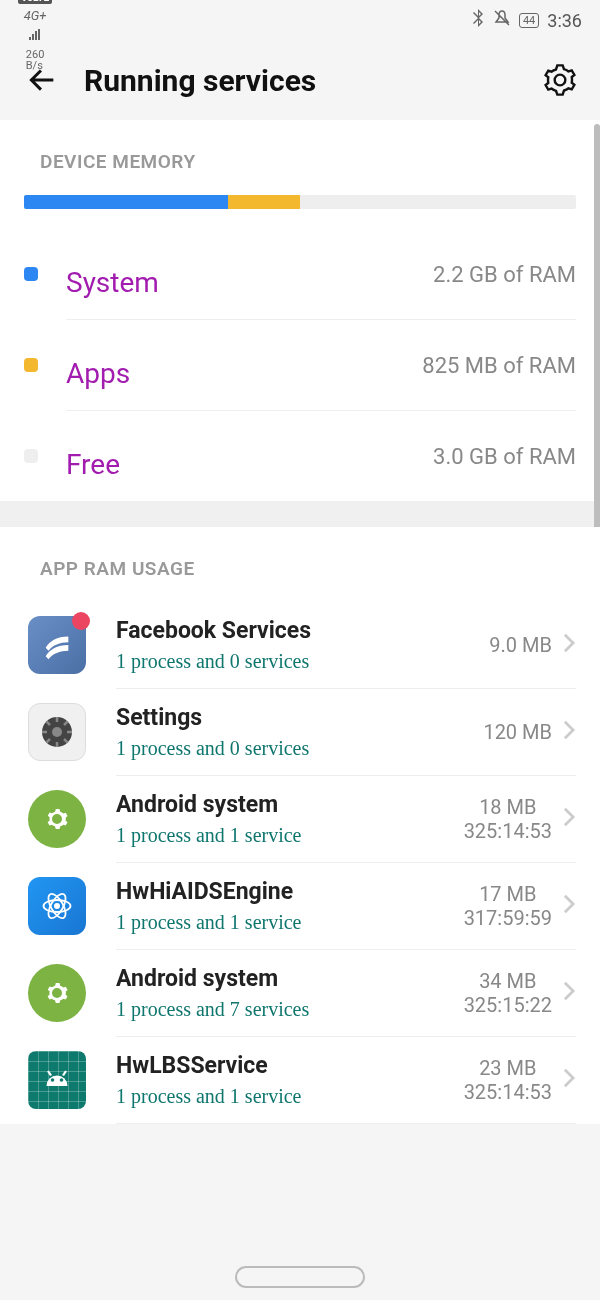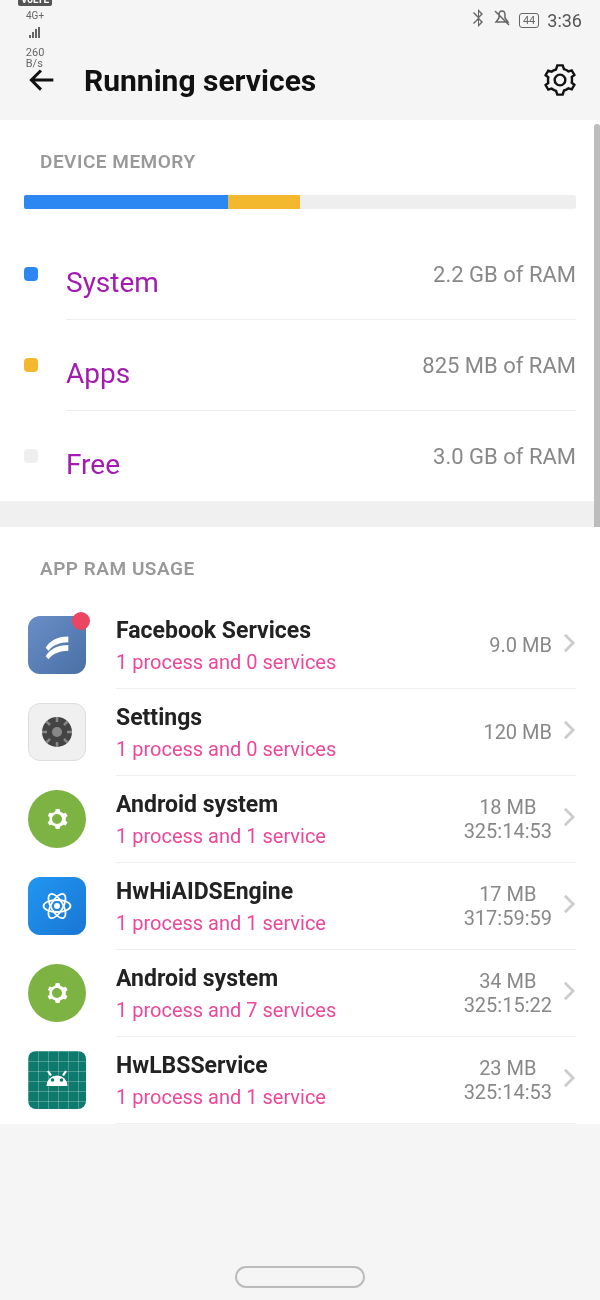--- a/index.html
+++ b/index.html
@@ -2,21 +2,21 @@
 <html><head>
 <meta charset="utf-8">
 <style>
   * { box-sizing: border-box; margin: 0; padding: 0; }
   html, body { width: 600px; height: 1300px; font-family: -apple-system, BlinkMacSystemFont, "Segoe UI", Roboto, sans-serif; background: #f5f5f5; overflow: hidden; }
   
   .status-bar { height: 40px; display: flex; justify-content: space-between; align-items: center; padding: 0 18px; font-size: 15px; color: #666; background: #f5f5f5; }
   .status-left { display: flex; align-items: center; gap: 4px; flex-direction: column; }
   .status-right { display: flex; align-items: center; gap: 8px; }
   .volte-badge { background: #555; color: #fff; font-size: 10px; padding: 1px 3px; border-radius: 2px; font-weight: bold; }
-  .signal { font-size: 10px; }
+  .signal { font-size: 13px; font-style: italic; }
   .data-rate { font-size: 11px; line-height: 1; }
   .battery-box { border: 1.5px solid #666; border-radius: 3px; padding: 0 3px; font-size: 11px; display: inline-flex; align-items: center; }
   .time { font-size: 18px; color: #555; }
 
   .app-bar { height: 80px; display: flex; align-items: center; padding: 0 22px; background: #f5f5f5; }
   .back-arrow { width: 40px; height: 40px; display: flex; align-items: center; justify-content: center; margin-right: 22px; }
   .app-title { font-size: 30px; font-weight: 700; color: #111; flex: 1; }
   .gear { width: 36px; height: 36px; display: flex; align-items: center; justify-content: center; }
 
   .content { background: #fff; position: relative; }
@@ -36,21 +36,21 @@
   .mem-label { font-size: 28px; color: #a21caf; flex: 1; margin-top: 17px; }
   .mem-val { font-size: 22px; color: #888; }
   .mem-divider { height: 1px; background: #eee; margin-left: 66px; margin-right: 24px; }
 
   .gap { height: 26px; background: #f0f0f0; }
 
   .app-row { display: flex; align-items: center; padding: 14px 24px 14px 28px; }
   .app-icon { width: 58px; height: 58px; border-radius: 12px; margin-right: 30px; flex-shrink: 0; display: flex; align-items: center; justify-content: center; position: relative; }
   .app-info { flex: 1; min-width: 0; }
   .app-name { font-size: 23px; color: #222; margin-bottom: 6px; font-weight: bold; }
-  .app-sub { font-size: 20px; color: #ec4899; }
+  .app-sub { font-size: 20px; color: #0f766e; font-family: Liberation Serif, serif; }
   .app-meta { text-align: center; margin-right: 10px; }
   .app-size { font-size: 20px; color: #888; }
   .app-time { font-size: 20px; color: #888; }
   .chev { color: #ccc; font-size: 22px; }
   .app-divider { height: 1px; background: #eee; margin-left: 116px; margin-right: 24px; }
 
   .badge-dot { position: absolute; top: -4px; right: -4px; width: 18px; height: 18px; background: #ec4561; border-radius: 50%; }
 
   .ic-fb { background: linear-gradient(135deg, #6a8fc7, #4a6fa5); }
   .ic-set { background: #f0f0f0; border: 1px solid #ddd; }

